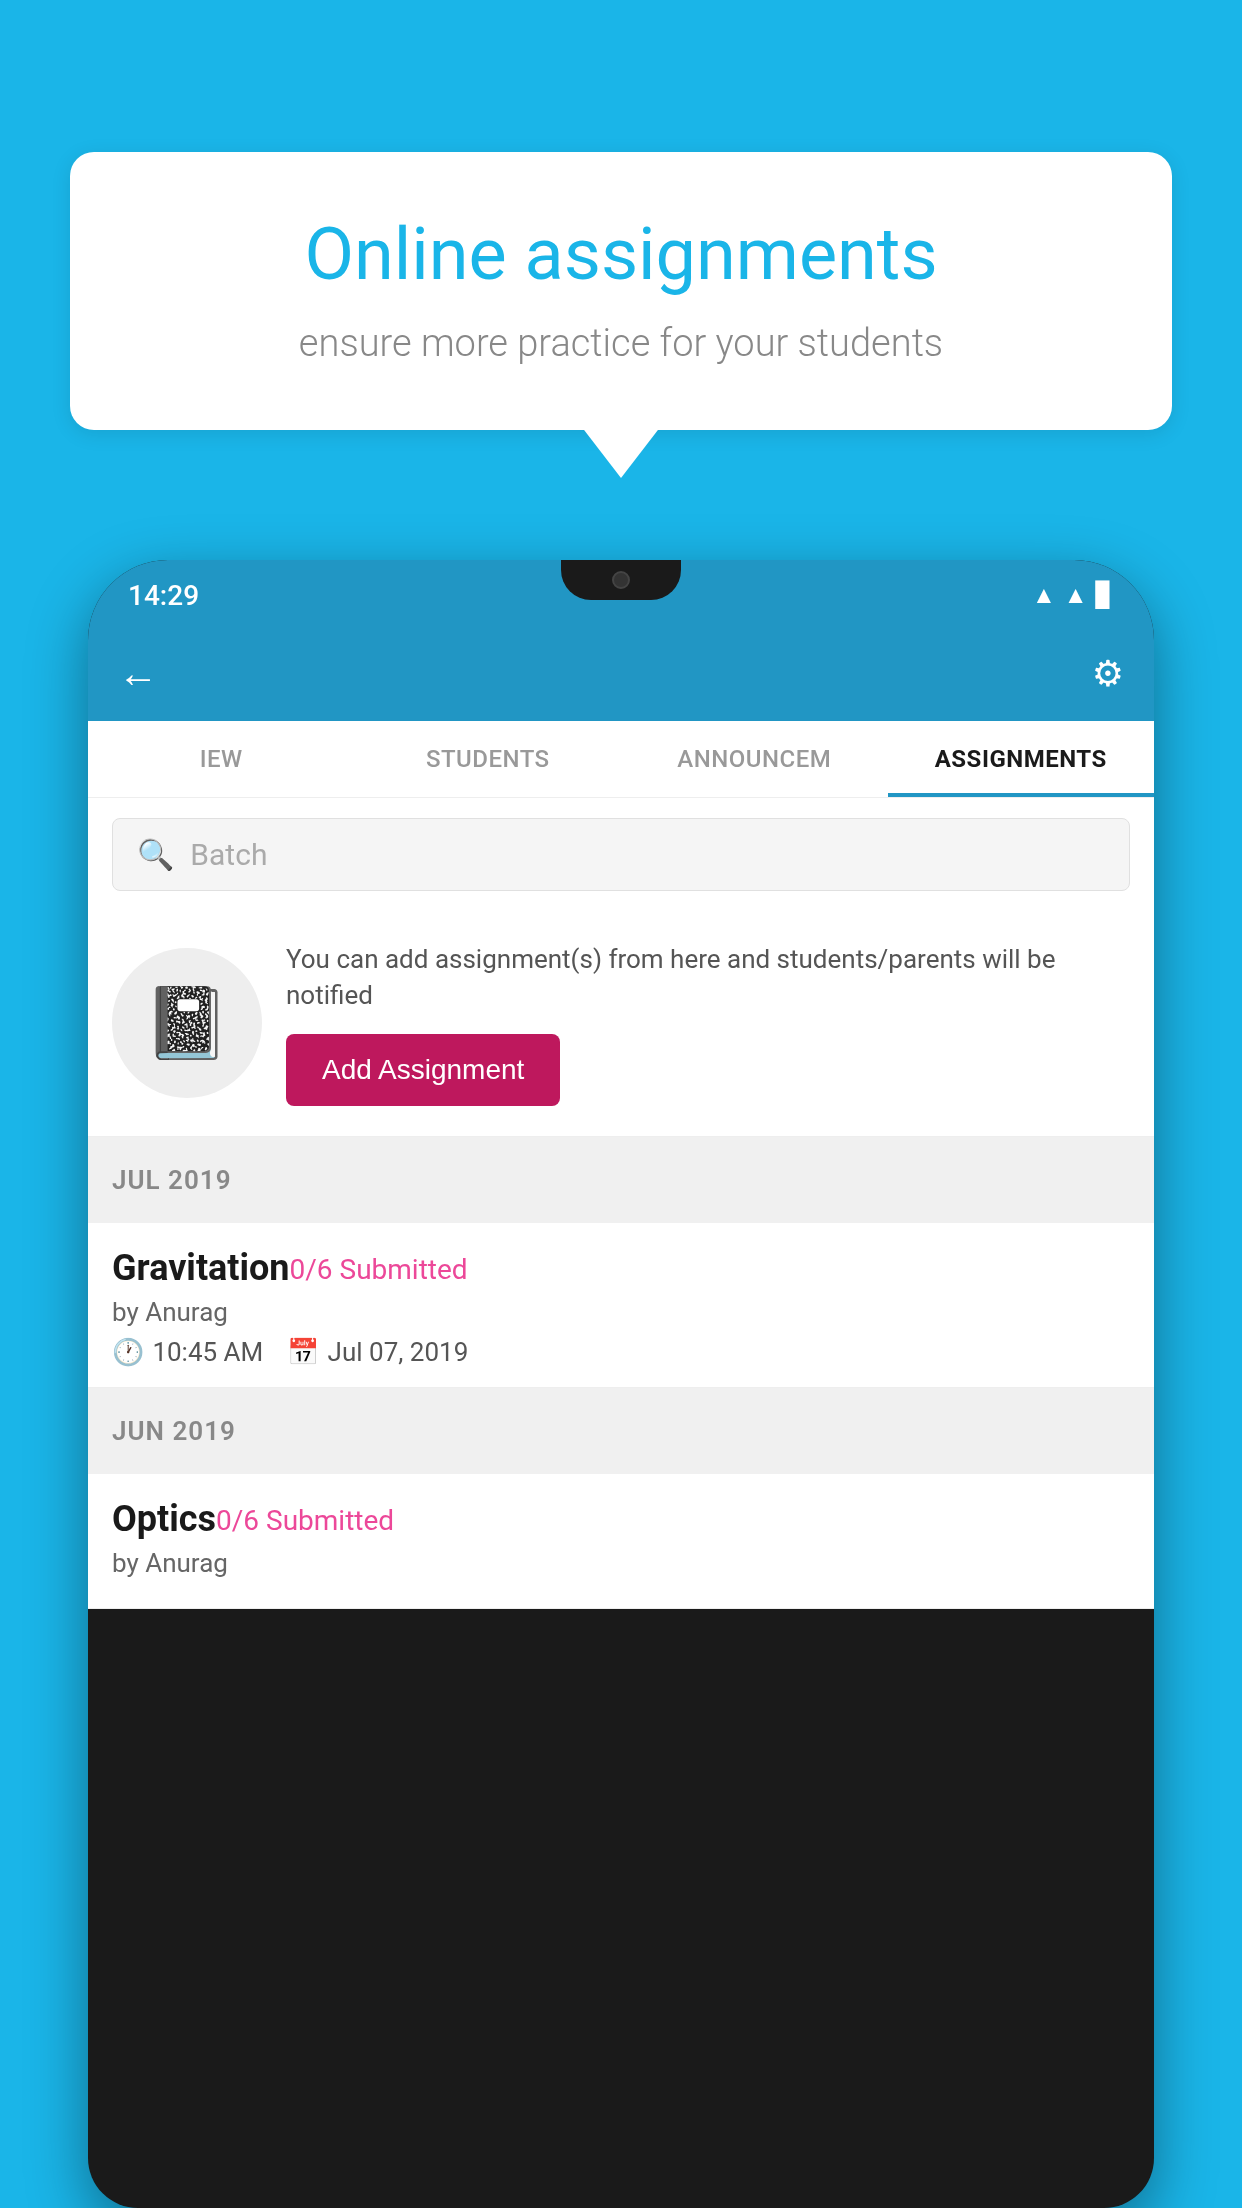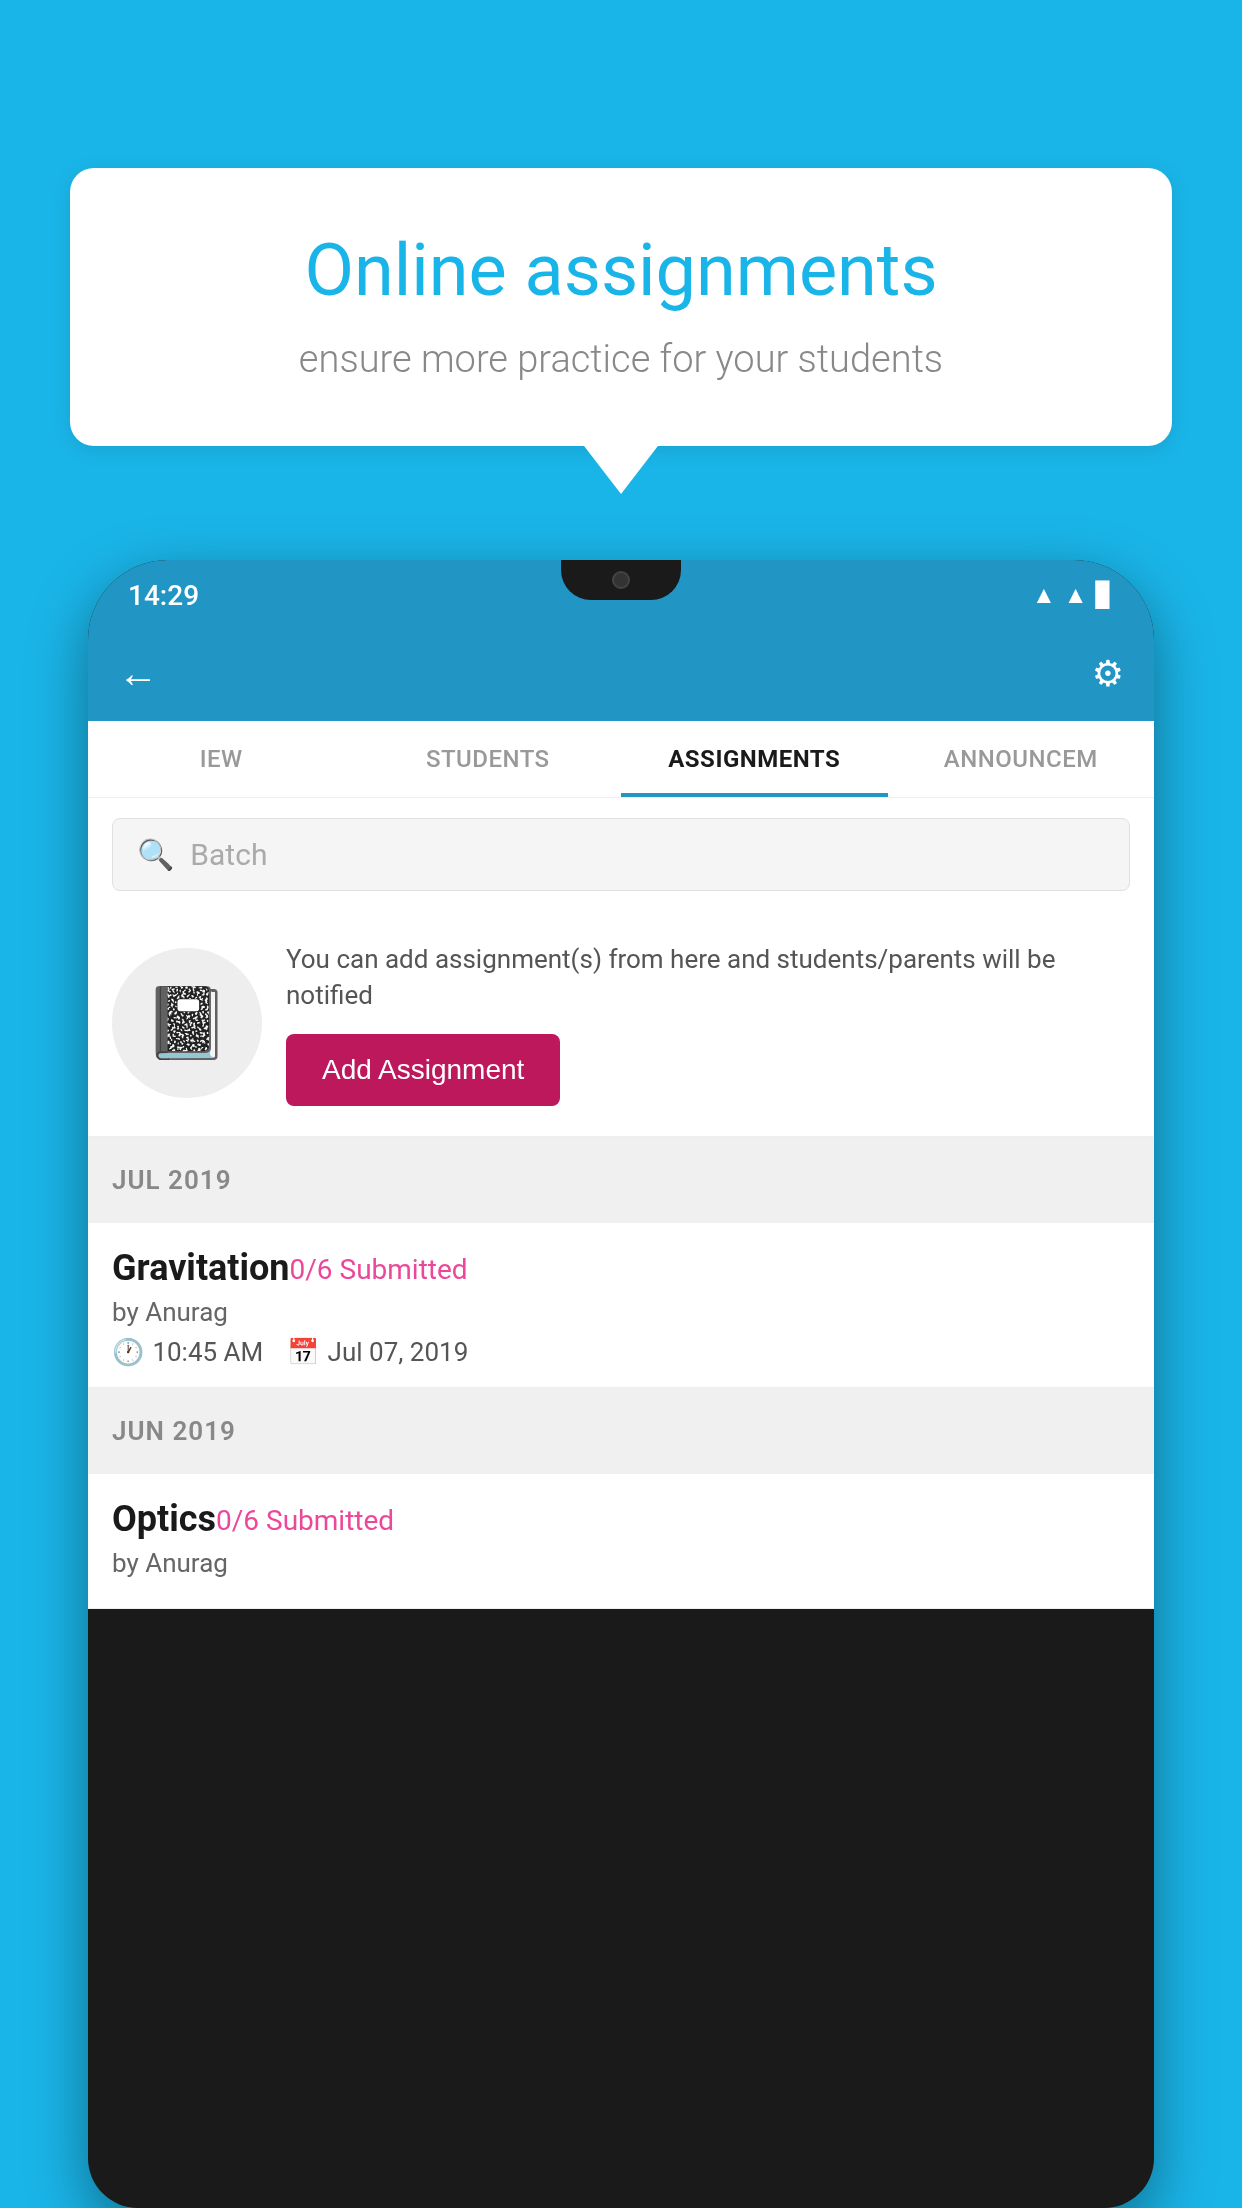--- a/index.html
+++ b/index.html
@@ -9,21 +9,21 @@
       height: 2208px;
       background-color: #1ab5e8;
       font-family: 'Roboto', Arial, sans-serif;
       overflow: hidden;
       position: relative;
     }
 
     
     .speech-bubble-container {
       position: absolute;
-      top: 168px;
+      top: 152px;
       left: 70px;
       right: 70px;
     }
 
     .speech-bubble {
       background: white;
       border-radius: 24px;
       padding: 60px 70px 65px;
       box-shadow: 0 4px 20px rgba(0,0,0,0.1);
       position: relative;
@@ -367,25 +367,25 @@
     <span class="header-settings">⚙</span>
   </div>
 
   <div class="tabs-bar">
     <div class="tab-item">
       <span>IEW</span>
     </div>
     <div class="tab-item">
       <span>STUDENTS</span>
     </div>
+    <div class="tab-item">
+      <span>ANNOUNCEM</span>
+    </div>
     <div class="tab-item active">
       <span>ASSIGNMENTS</span>
-    </div>
-    <div class="tab-item">
-      <span>ANNOUNCEM</span>
     </div>
   </div>
 
   <div class="phone-content">
 
     <div class="search-bar-container">
       <div class="search-bar">
         <span class="search-icon-svg">🔍</span>
         <span class="search-placeholder">Batch</span>
       </div>

